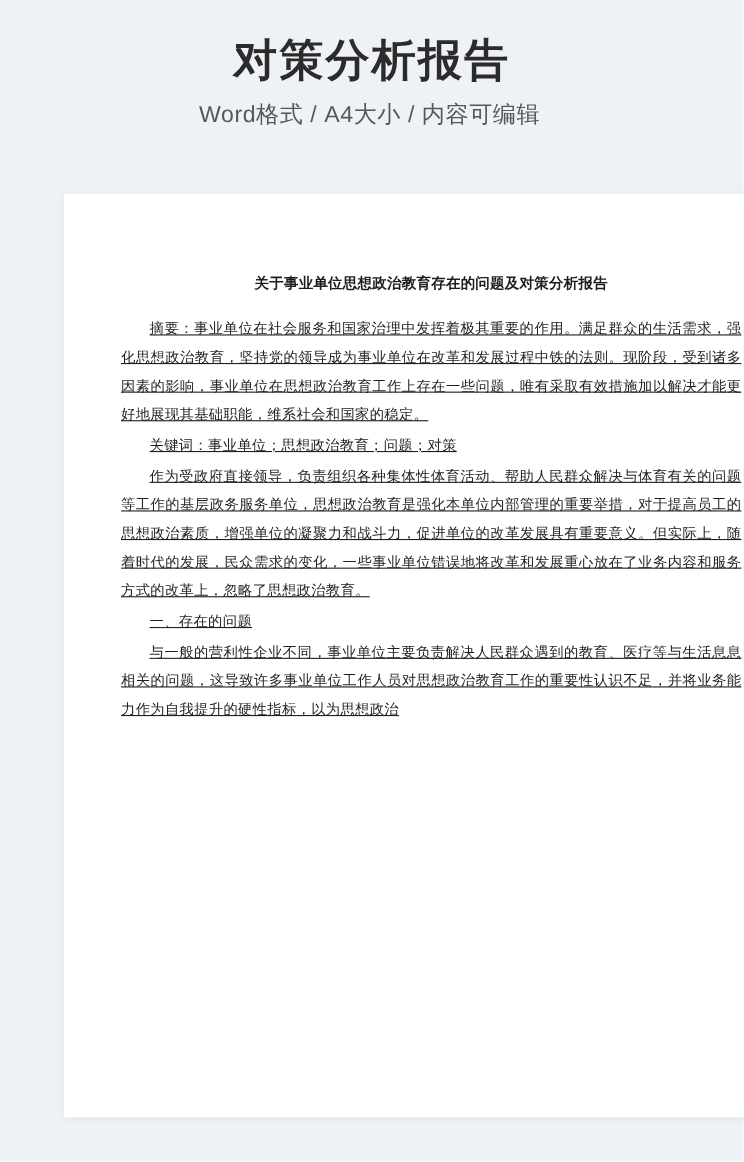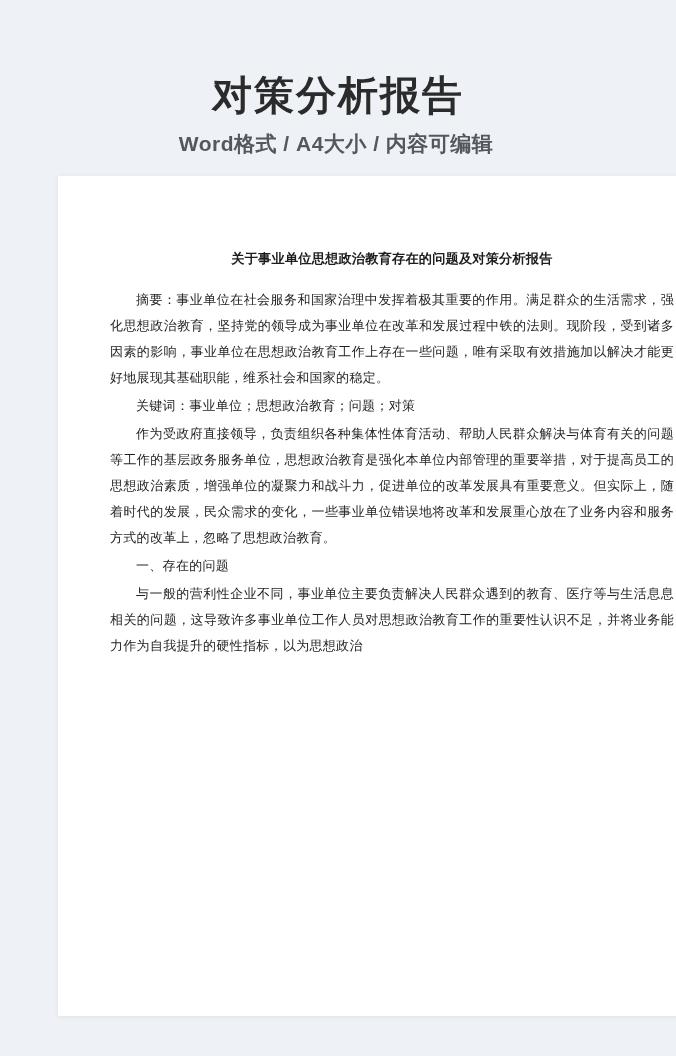--- a/index.html
+++ b/index.html
@@ -14,38 +14,38 @@
     overflow: hidden;
   }
   .page-wrap {
     width: 676px;
     height: 1056px;
     position: relative;
     box-sizing: border-box;
   }
   .header {
     text-align: center;
-    padding-top: 72px;
+    padding-top: 32px;
   }
   .main-title {
     font-family: "Liberation Sans", sans-serif;
     font-size: 40px;
     font-weight: bold;
     color: #2b2b2b;
     letter-spacing: 2px;
     line-height: 1.15;
     margin: 0;
   }
   .subtitle {
     font-family: "Liberation Sans", sans-serif;
     font-size: 21px;
     color: #54585c;
     margin: 12px 4px 0 0;
     letter-spacing: 0.5px;
-    font-weight: bold;
+    font-weight: normal;
   }
   .doc-sheet {
     position: absolute;
     left: 58px;
     top: 176px;
     width: 668px;
     height: 840px;
     background: #ffffff;
     box-shadow: 0 1px 6px rgba(0,0,0,0.07);
     box-sizing: border-box;
@@ -64,20 +64,21 @@
   }
   .doc-p {
     font-family: "DejaVu Serif", serif;
     font-size: 13px;
     color: #1f1f1f;
     line-height: 2.0;
     margin: 0 0 2px 0;
     text-align: justify;
     text-indent: 2em;
     letter-spacing: 0.3px;
+    text-decoration: underline;
   }
   .doc-p.heading {
     text-indent: 2em;
   }
 </style>
 </head>
 <body>
 
 <div class="page-wrap">
 

